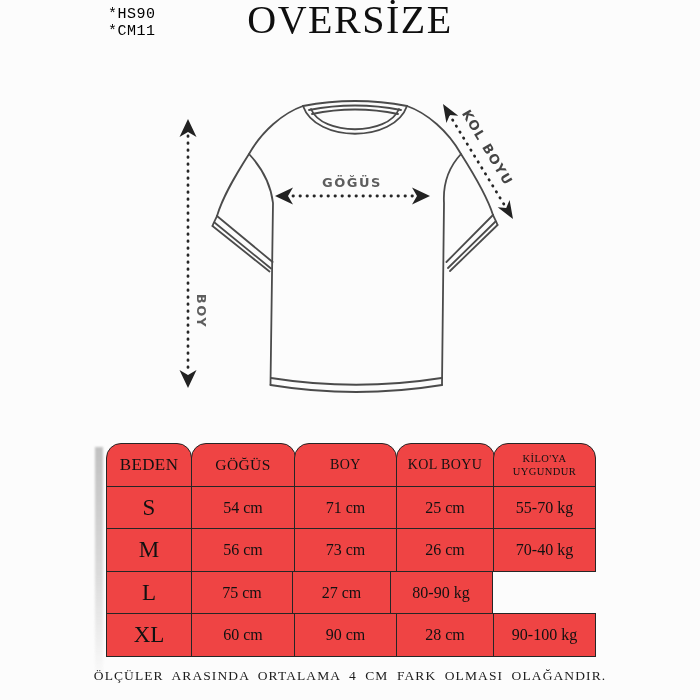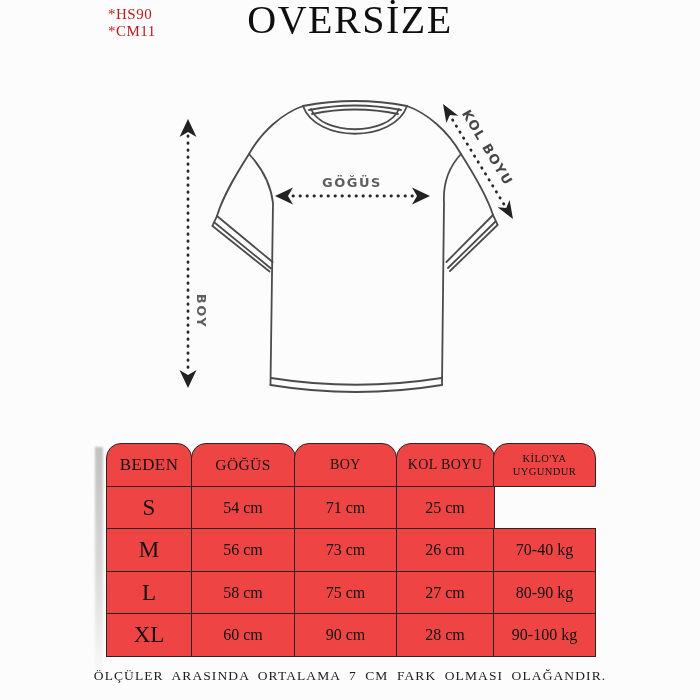--- a/index.html
+++ b/index.html
@@ -7,21 +7,21 @@
     position:relative;
     width:700px;height:700px;
     background:#fcfcfc;
     overflow:hidden;
     font-family:"Liberation Serif", serif;
     color:#161616;
   }
   
   .codes{
     position:absolute;left:108px;top:6px;
-    font-size:15px;line-height:17px;letter-spacing:.5px;color:#b91c1c;
+    font-size:15px;line-height:17px;letter-spacing:.5px;color:#000000;font-family:Liberation Mono, monospace;
   }
   
   .title{
     position:absolute;left:0;top:-4px;width:700px;
     margin:0;text-align:center;
     font-size:40px;font-weight:500;letter-spacing:1.5px;color:#0f0f0f;
   }
   
   .diagram{position:absolute;left:0;top:0;}
   .shirt-line{fill:none;stroke:#4b4b4b;stroke-width:1.8;stroke-linecap:round;}
@@ -138,42 +138,42 @@
       <div class="th c2">BOY</div>
       <div class="th c3">KOL BOYU</div>
       <div class="th c4">KİLO'YA UYGUNDUR</div>
     </div>
 
     <div class="tr">
       <div class="td c0 size-cell">S</div>
       <div class="td c1">54 cm</div>
       <div class="td c2">71 cm</div>
       <div class="td c3">25 cm</div>
+      <div class="td c4">55-70 kg</div>
     </div>
 
     <div class="tr">
       <div class="td c0 size-cell">M</div>
       <div class="td c1">56 cm</div>
       <div class="td c2">73 cm</div>
       <div class="td c3">26 cm</div>
       <div class="td c4">70-40 kg</div>
     </div>
 
     <div class="tr">
       <div class="td c0 size-cell">L</div>
-      <div class="td c1">58 cm</div>
       <div class="td c2">75 cm</div>
       <div class="td c3">27 cm</div>
       <div class="td c4">80-90 kg</div>
     </div>
 
     <div class="tr">
       <div class="td c0 size-cell">XL</div>
       <div class="td c1">60 cm</div>
       <div class="td c2">90 cm</div>
       <div class="td c3">28 cm</div>
       <div class="td c4">90-100 kg</div>
     </div>
   </div>
 
-  <div class="footnote">ÖLÇÜLER ARASINDA ORTALAMA 7 CM FARK OLMASI OLAĞANDIR.</div>
+  <div class="footnote">ÖLÇÜLER ARASINDA ORTALAMA 4 CM FARK OLMASI OLAĞANDIR.</div>
 
 </div>
 
 </body></html>

